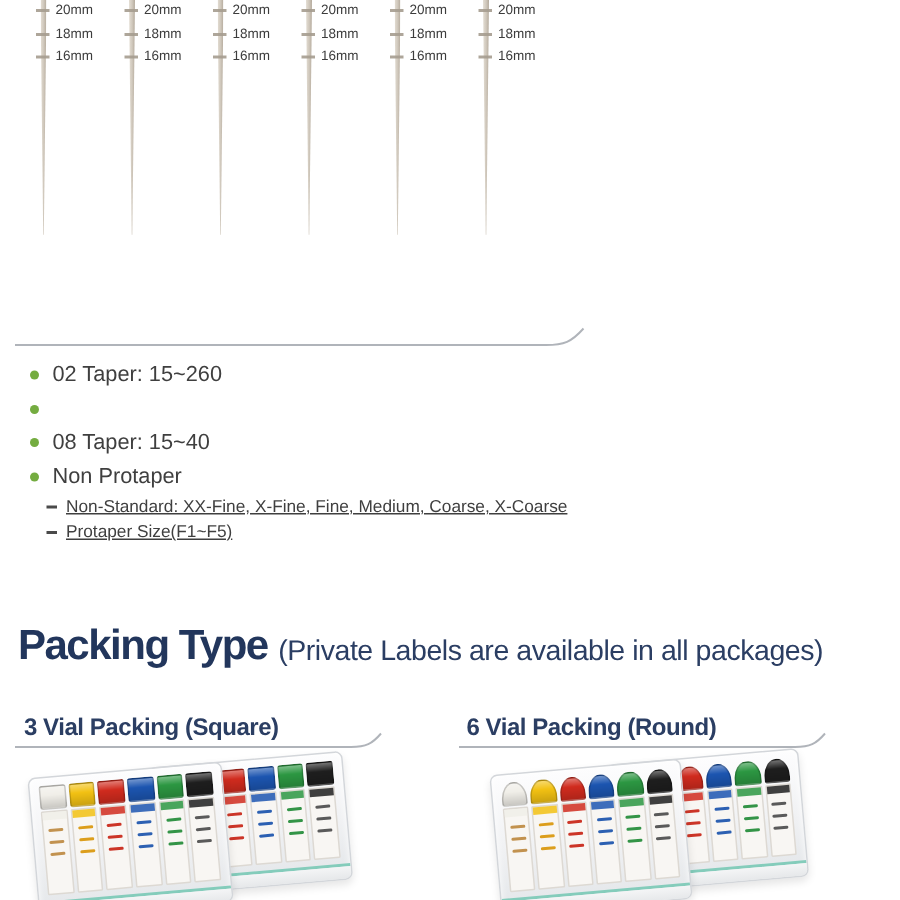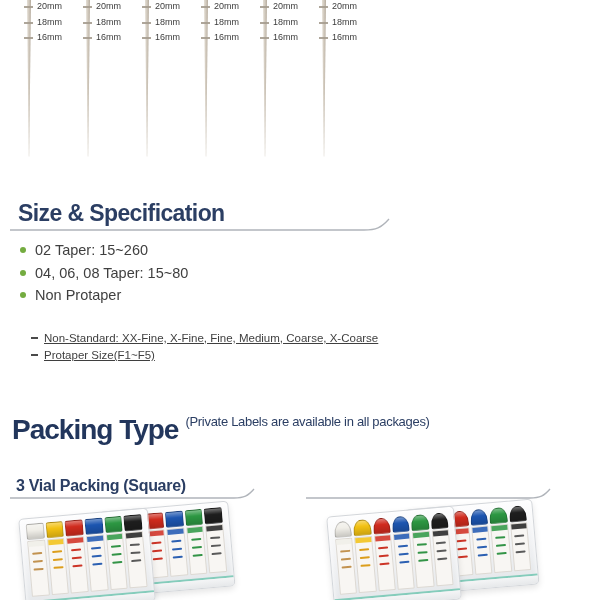--- a/index.html
+++ b/index.html
@@ -49,28 +49,28 @@
   }
   .spec-text { font-size: 14.5px; color: var(--body, #3f3f3f); }
   .sub-list { position: absolute; left: 31px; top: 329px; text-decoration: underline; }
   .sub-item { display: flex; align-items: center; height: 17.5px; }
   .dash { width: 7px; height: 1.6px; background: #4a4a4a; margin-right: 6px; flex: 0 0 auto; }
   .sub-text { font-size: 11.5px; color: var(--body, #3f3f3f); }
 
   
   .packing-head {
     position: absolute; left: 12px; top: 414px;
-    display: flex; align-items: flex-start; white-space: nowrap;
+    display: flex; align-items: flex-end; white-space: nowrap;
   }
   .packing-title {
     font-size: 28px; font-weight: 800; letter-spacing: -1px;
     color: var(--navy-bold, #22365c);
   }
   .packing-sub {
-    font-size: 13px; font-weight: 400; margin-left: 7px;
+    font-size: 19px; font-weight: 400; margin-left: 7px;
     color: var(--navy, #2b3e63); letter-spacing: -0.3px;
   }
   .pack-label {
     position: absolute; top: 477px; font-size: 16px; font-weight: 700;
     letter-spacing: -0.3px; color: var(--navy, #2b3e63);
   }
   .pack-label.left  { left: 16px; }
   .pack-label.right { left: 311px; }
 
   
@@ -162,33 +162,35 @@
         <div class="shaft" style="left: 322px;"></div>
         <div class="tick" style="left: 319px; top: 6px;"></div>
         <div class="len-label" style="left: 332px; top: 1px;">20mm</div>
         <div class="tick" style="left: 319px; top: 22px;"></div>
         <div class="len-label" style="left: 332px; top: 17px;">18mm</div>
         <div class="tick" style="left: 319px; top: 37px;"></div>
         <div class="len-label" style="left: 332px; top: 32px;">16mm</div>
       </div>
     </div>
 
-  <h2 class="sec-title">Size &amp; Specification</h2>
   <svg class="rule" style="left:8px; top:216px;" width="384" height="18" viewBox="0 0 384 18">
     <path d="M2 14 H356 C368 14 373 12 381 3"></path>
   </svg>
 
   <ul class="spec-list">
     <li class="spec-item">
       <span class="dot"></span>
       <span class="spec-text">02 Taper: 15~260</span>
     </li>
     <li class="spec-item">
       <span class="dot"></span>
-      <span class="spec-text">04, 06, 08 Taper: 15~80</span>
+    </li>
+    <li class="spec-item">
+      <span class="dot"></span>
+      <span class="spec-text">08 Taper: 15~40</span>
     </li>
     <li class="spec-item">
       <span class="dot"></span>
       <span class="spec-text">Non Protaper</span>
     </li>
   </ul>
 
   <div class="sub-list">
     <div class="sub-item">
       <span class="dash"></span>
@@ -203,20 +205,21 @@
   <div class="packing-head">
     <h2 class="packing-title">Packing Type</h2>
     <span class="packing-sub">(Private Labels are available in all packages)</span>
   </div>
 
   <h3 class="pack-label left">3 Vial Packing (Square)</h3>
   <svg class="rule" style="left:8px; top:486px;" width="250" height="16" viewBox="0 0 250 16">
     <path d="M2 12 H226 C236 12 240 10 246 3"></path>
   </svg>
 
+  <h3 class="pack-label right">6 Vial Packing (Round)</h3>
   <svg class="rule" style="left:304px; top:486px;" width="250" height="16" viewBox="0 0 250 16">
     <path d="M2 12 H226 C236 12 240 10 246 3"></path>
   </svg>
 
   <div class="pack-group" id="pack-square-group">
       <div class="pack square back" style="left: 102px; top: 506px; width: 130px;">
         <div class="vials">
           <div class="vial">
             <div class="cap" style="background-color: rgb(240, 238, 232);"></div>
             <div class="vbody">

